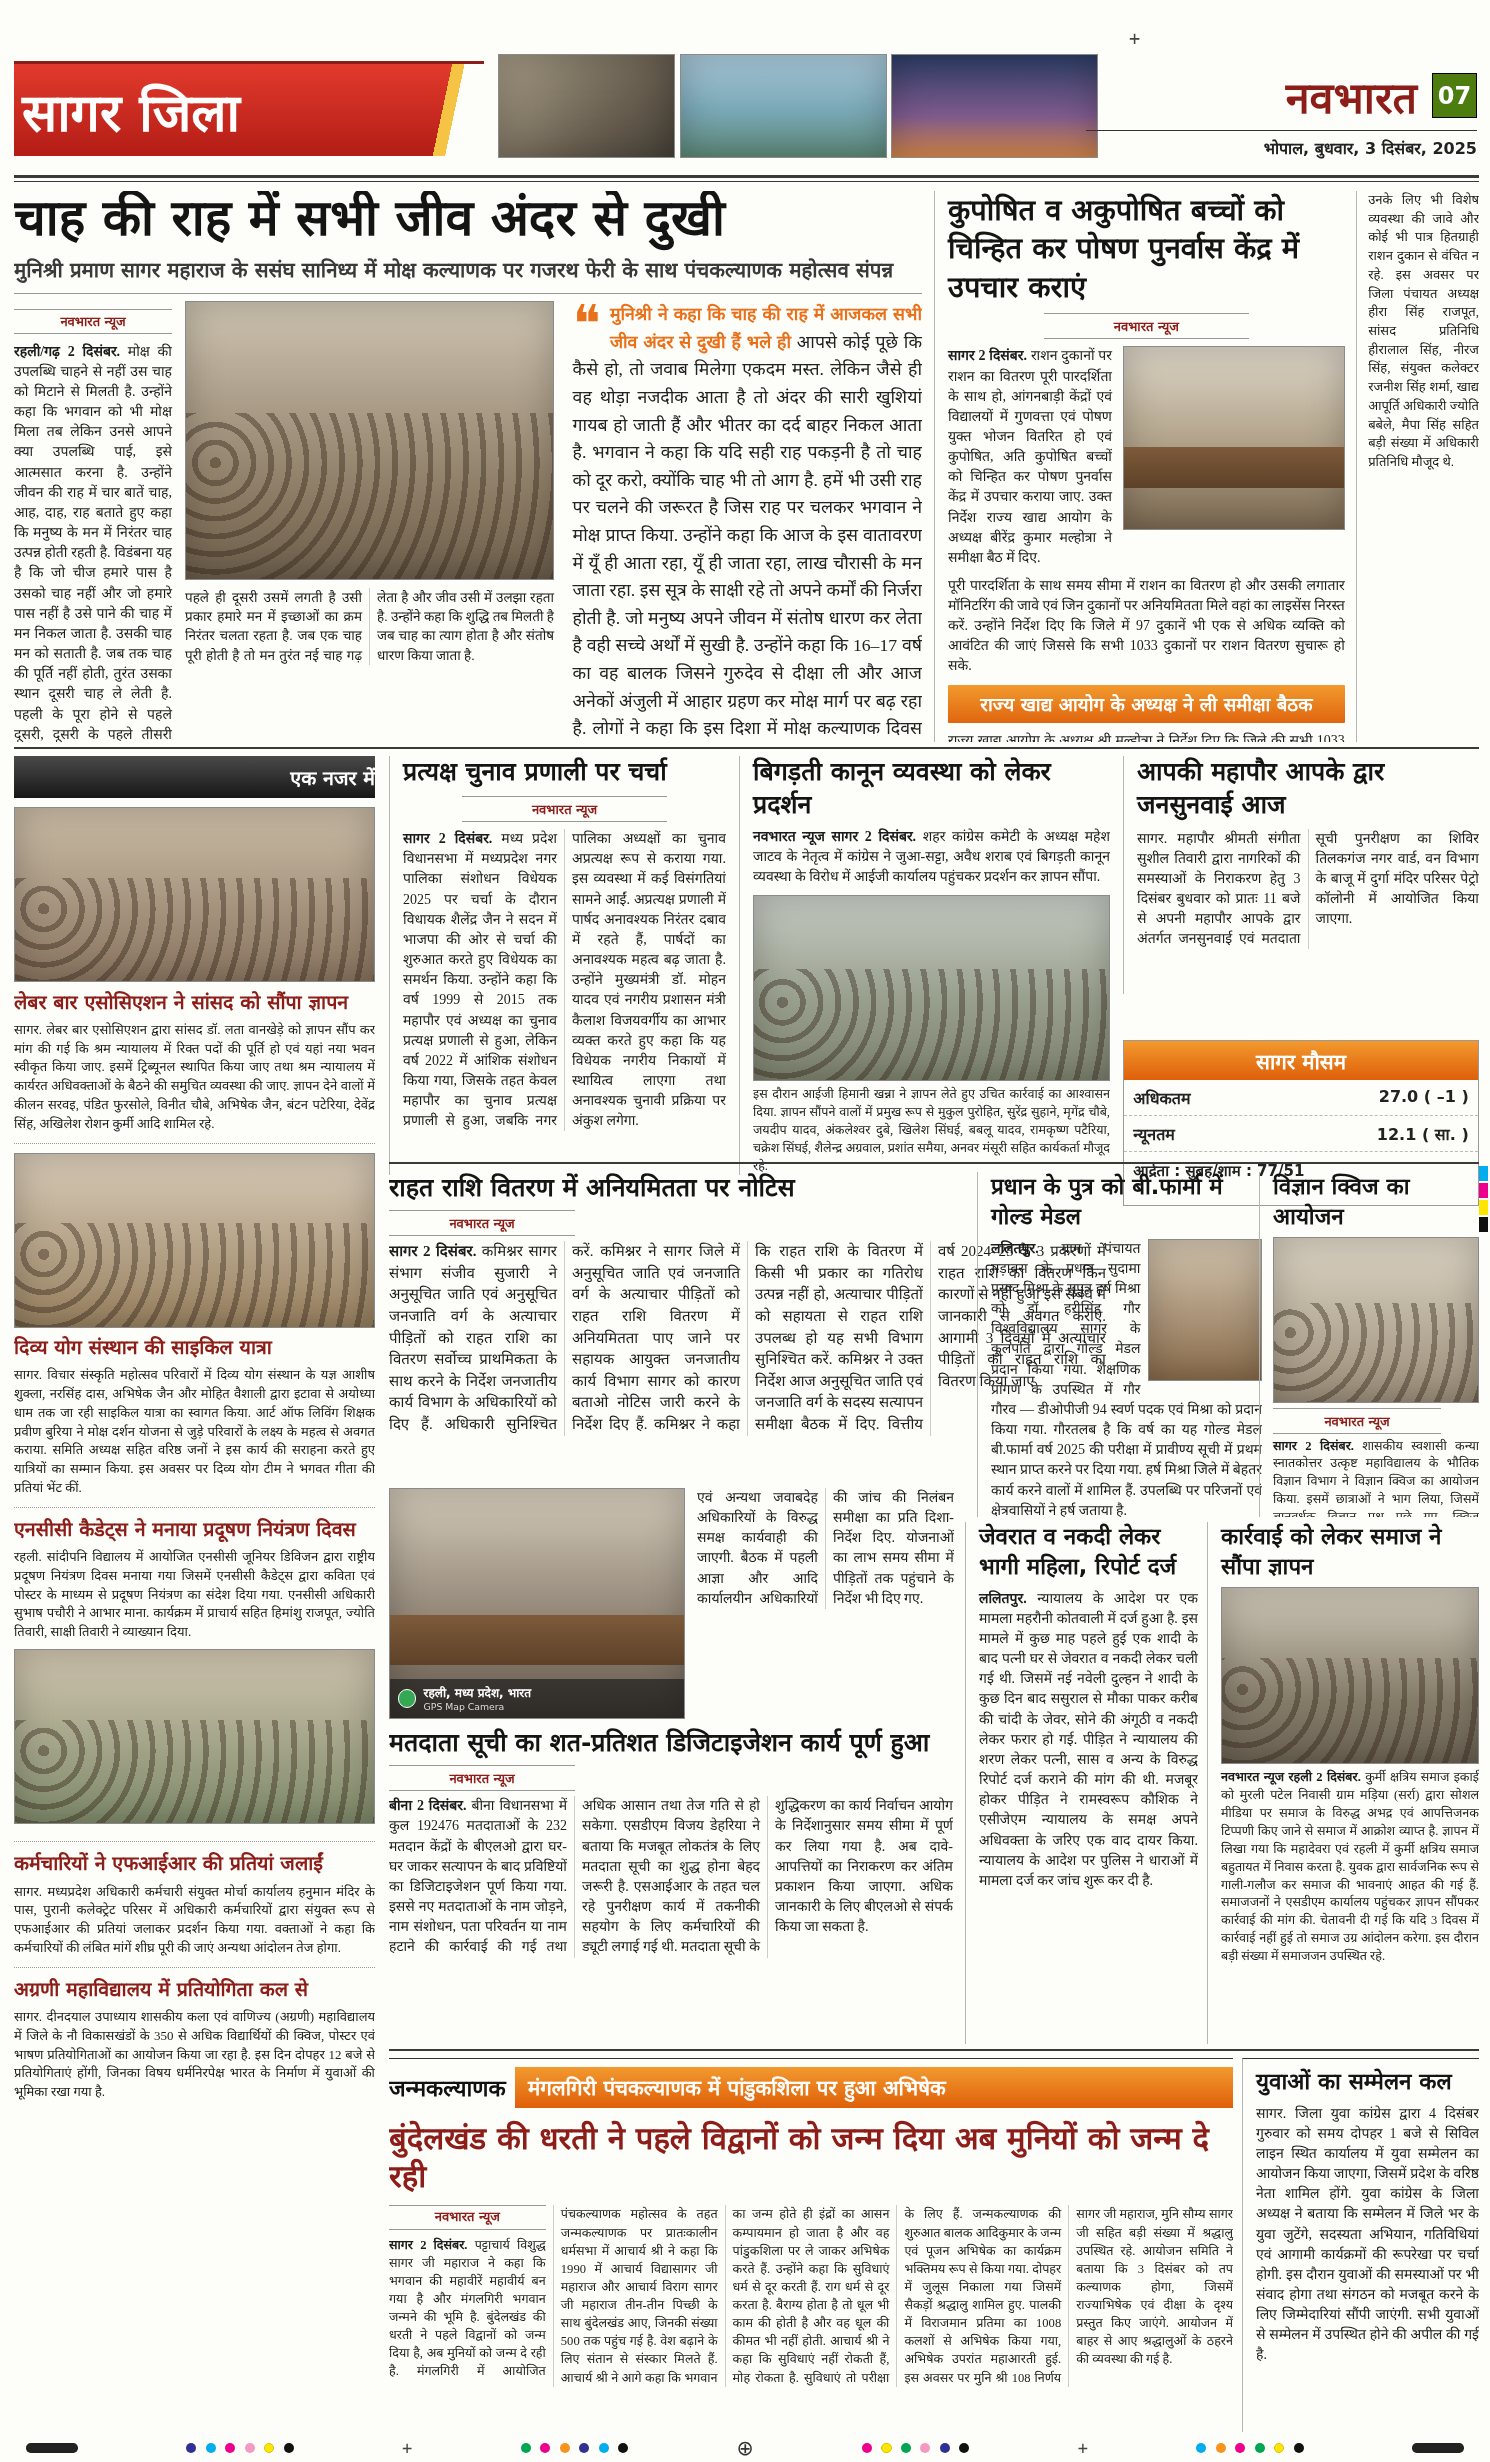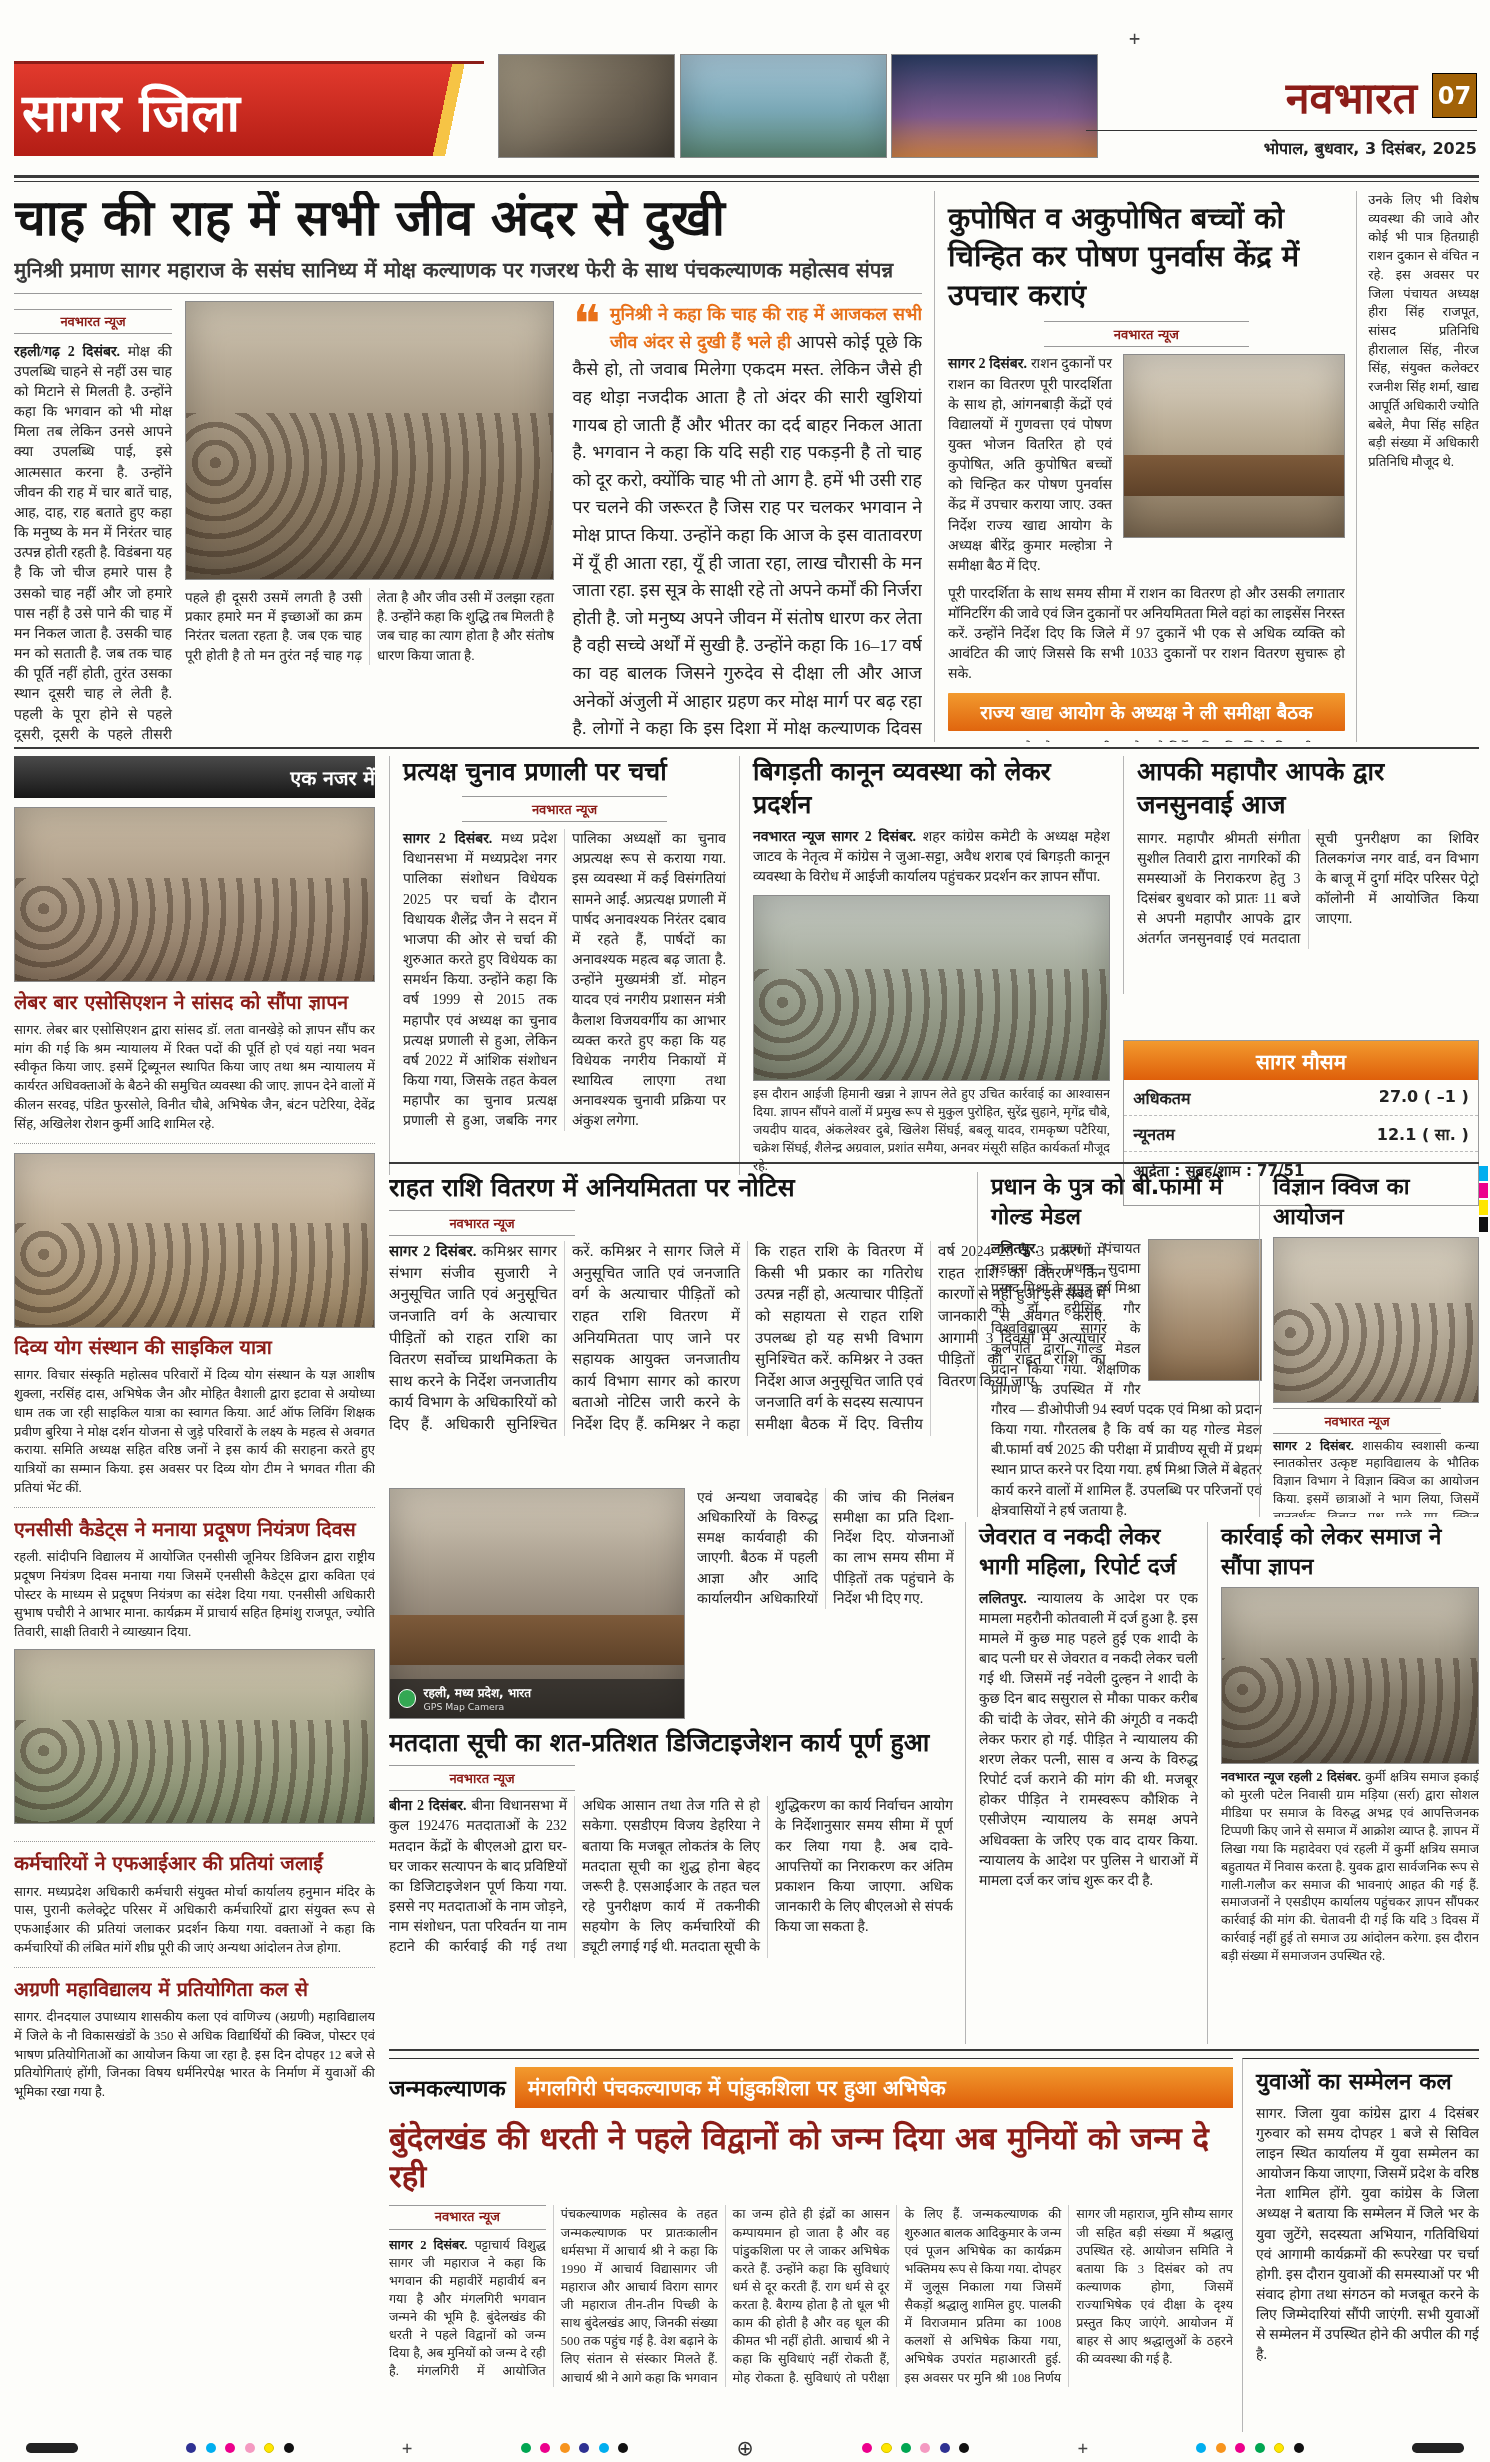--- a/index.html
+++ b/index.html
@@ -36,40 +36,40 @@
               display:flex;align-items:center;padding-left:8px;border-top:3.7px solid #8c1d18;}
   .region-box .t{font-family:"DejaVu Sans",sans-serif;font-size:52px;font-weight:700;color:#fff;}
   .region-box::after{content:"";position:absolute;right:0;top:0;width:69px;height:100%;
               background:linear-gradient(102deg,transparent 42%,#f6c445 42%,#f6c445 56%,#fdfdfa 56%);}
   .mast-photos{position:absolute;left:498px;top:54px;width:601px;height:104px;display:flex;gap:4.7px;}
   .mast-photos .photo{height:100%;}
   .ph-elephant{width:177px;background:linear-gradient(135deg,#a79c86,#6b6152 60%,#474138);}
   .ph-ghat{width:207px;background:linear-gradient(180deg,#a9c9da,#79a7b5 55%,#5d8a78);}
   .ph-dusk{width:207px;background:linear-gradient(180deg,#2c3e66,#7e5a8c 60%,#d8884a);}
   .brand{position:absolute;right:73px;top:67px;font-family:"DejaVu Sans",sans-serif;font-size:43px;font-weight:700;color:#8c1d18;}
-  .pageno{position:absolute;right:13px;top:73px;width:45px;height:45px;background:#a16207;color:#fff;display:flex;align-items:center;
+  .pageno{position:absolute;right:13px;top:73px;width:45px;height:45px;background:#4d7c0f;color:#fff;display:flex;align-items:center;
           justify-content:center;font:700 24px "DejaVu Sans",sans-serif;border:1.9px solid #000;text-align:center;}
   .mast-date{position:absolute;right:13px;top:130px;width:391px;text-align:right;font:700 16px "DejaVu Sans",sans-serif;
              color:#222;border-top:1.9px solid #333;padding-top:5.6px;}
   .topplus{position:absolute;left:1129px;top:28px;font:400 18.6px "DejaVu Sans Mono",monospace;color:#444;}
   
   #main-story{left:14px;top:191px;width:908px;height:551px;}
   .subhead{font:700 20.5px "DejaVu Sans",sans-serif;color:#3a3a3a;margin:9.3px 0 7.5px;border-bottom:0.9px solid #999;padding-bottom:9.3px;}
   .ms-row{display:flex;gap:13px;margin-top:5.6px;}
   .ms-col1{width:158px;}
   .ms-mid{width:369px;}
   .ms-photo{width:100%;height:279px;background:linear-gradient(180deg,#cfc5b2 0%,#a89a85 40%,#87765f 75%,#6c5e4c);}
   .ms-mid .cols2{margin-top:7.5px;font-size:13.5px;}
   .quote-block{flex:1;font-size:17.7px;line-height:1.56;text-align:justify;padding-left:5.6px;}
   .qmark{float:left;font-size:52px;color:#e8711a;line-height:.75;margin:3.7px 9.3px 0 0;font-family:"DejaVu Sans",sans-serif;}
   .qlead{color:#e8711a;font-weight:700;}
   .qrest{color:#222;}
   
   #kuposhit{left:934px;top:191px;width:545px;height:551px;display:flex;border-left:0.9px solid #b5b5b5;padding-left:13px;}
-  .kp-main{flex:1;padding-right:11.2px;margin-top:8px;}
+  .kp-main{flex:1;padding-right:11.2px;}
   .kp-row{display:flex;gap:11.2px;margin-top:3.7px;}
   .kp-row .lead-col{width:164px;}
   .kp-photo{flex:1;height:184px;background:linear-gradient(180deg,#ddd6c8,#b8aa92 45%,#7d6a52);}
   .kp-right{width:123px;border-left:0.9px solid #b5b5b5;padding-left:11.2px;font-size:13px;}
   
   #sidebar{left:14px;top:756px;width:361px;height:1669px;}
   .sb-head{background:linear-gradient(180deg,#4a4a4a,#171717);color:#fff;font:700 19.6px "DejaVu Sans",sans-serif;
            text-align:right;padding:7.5px 0;}
   .sb-item{border-bottom:0.9px dotted #999;padding:9.3px 0;}
   .sb-photo{width:100%;height:175px;margin-bottom:7.5px;}

